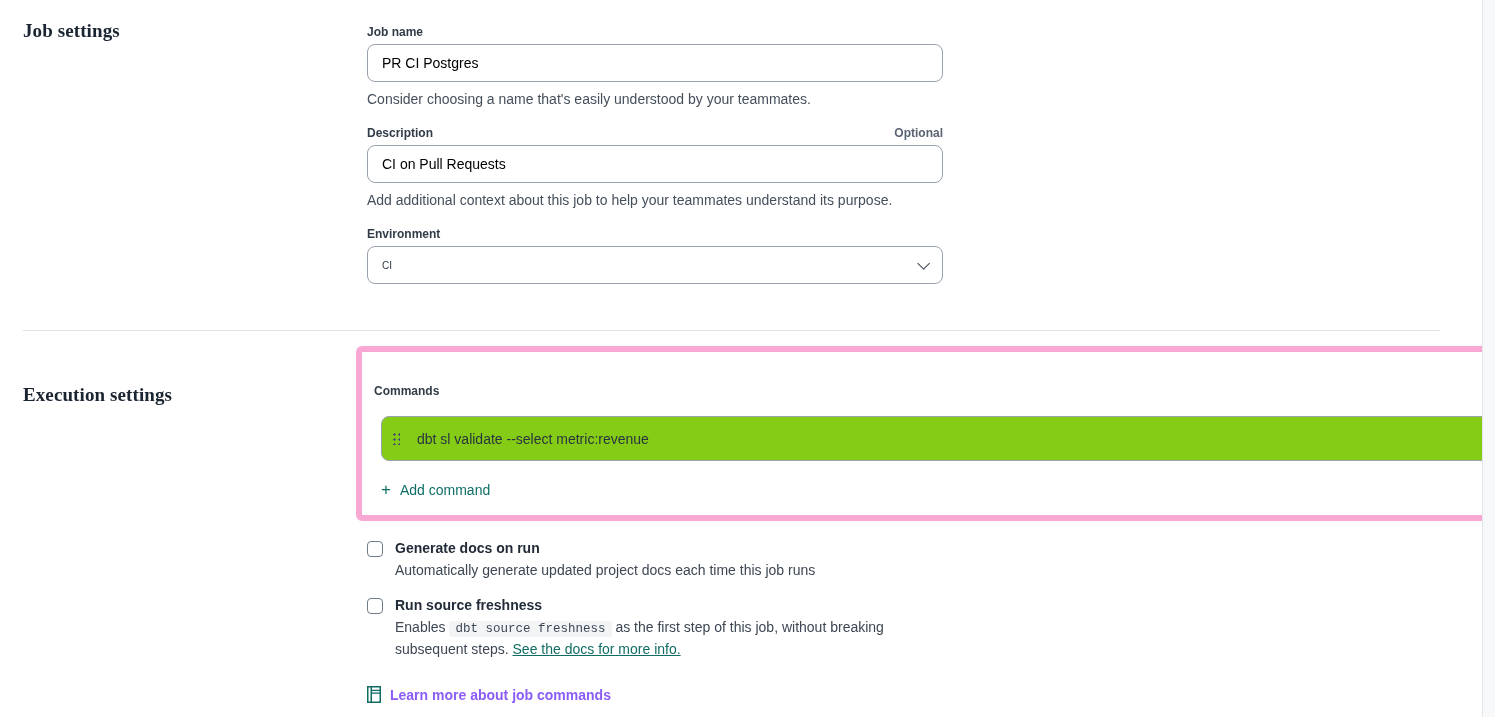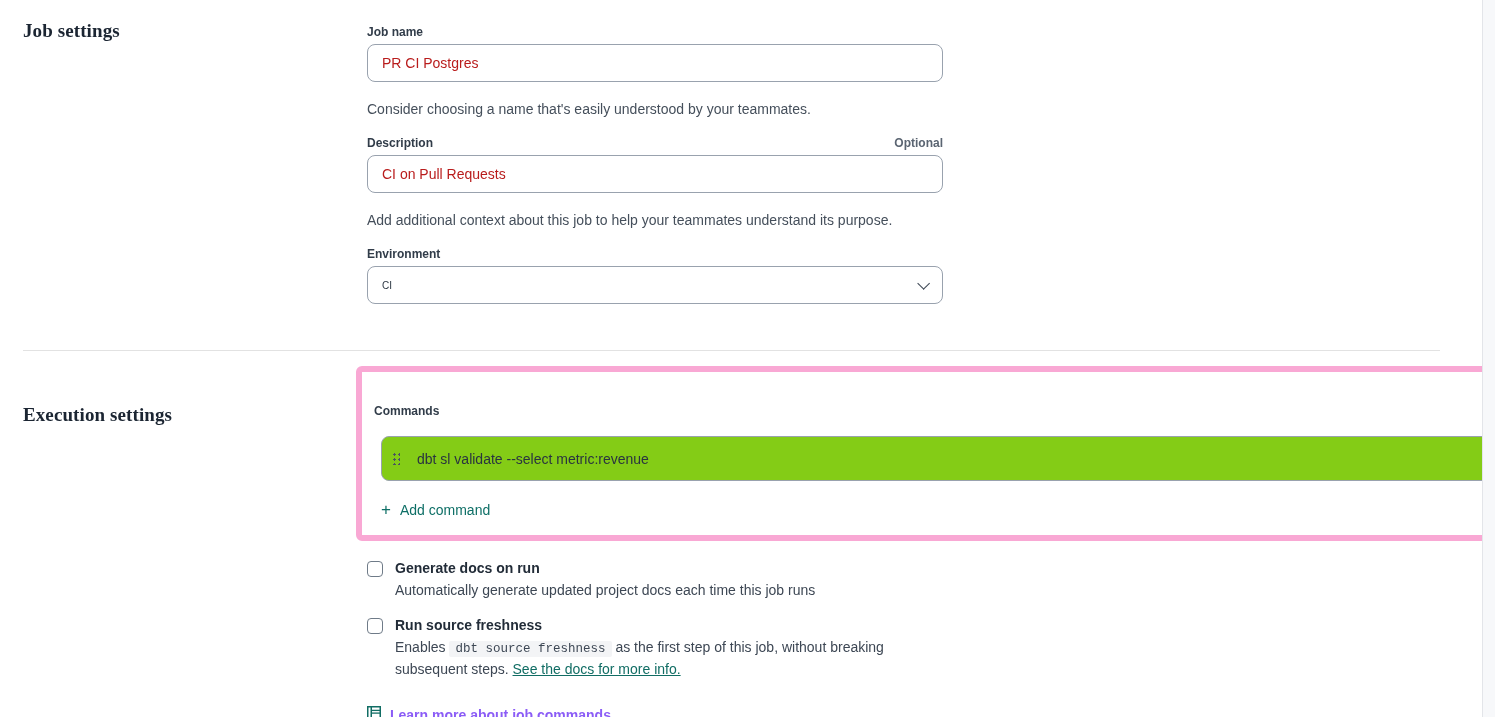--- a/index.html
+++ b/index.html
@@ -36,26 +36,26 @@
     display: flex; justify-content: space-between; align-items: baseline;
     font-size: 12px; font-weight: 700; color: #313c49;
     line-height: 14px; margin-bottom: 5px;
   }
   .optional { font-weight: 700; color: #5b6572; }
   .text-input {
     width: 100%; height: 38px;
     border: 1px solid #99a2ae; border-radius: 8px;
     padding: 8px 14px;
     font-family: "Liberation Sans", sans-serif;
-    font-size: 14px; color: #b91c1c;
+    font-size: 14px; color: #000000;
     background: #fff; outline: none;
   }
   .helper {
     font-size: 14px; color: #454f5b;
-    line-height: 17px; margin-top: 19px;
+    line-height: 17px; margin-top: 9px;
   }
   .field-gap { margin-top: 18px; }
 
   .select-box {
     width: 100%; height: 38px;
     border: 1px solid #99a2ae; border-radius: 8px;
     padding: 0 14px;
     display: flex; align-items: center; justify-content: space-between;
     font-size: 10px; color: #2a3440; background: #fff;
     cursor: pointer;

